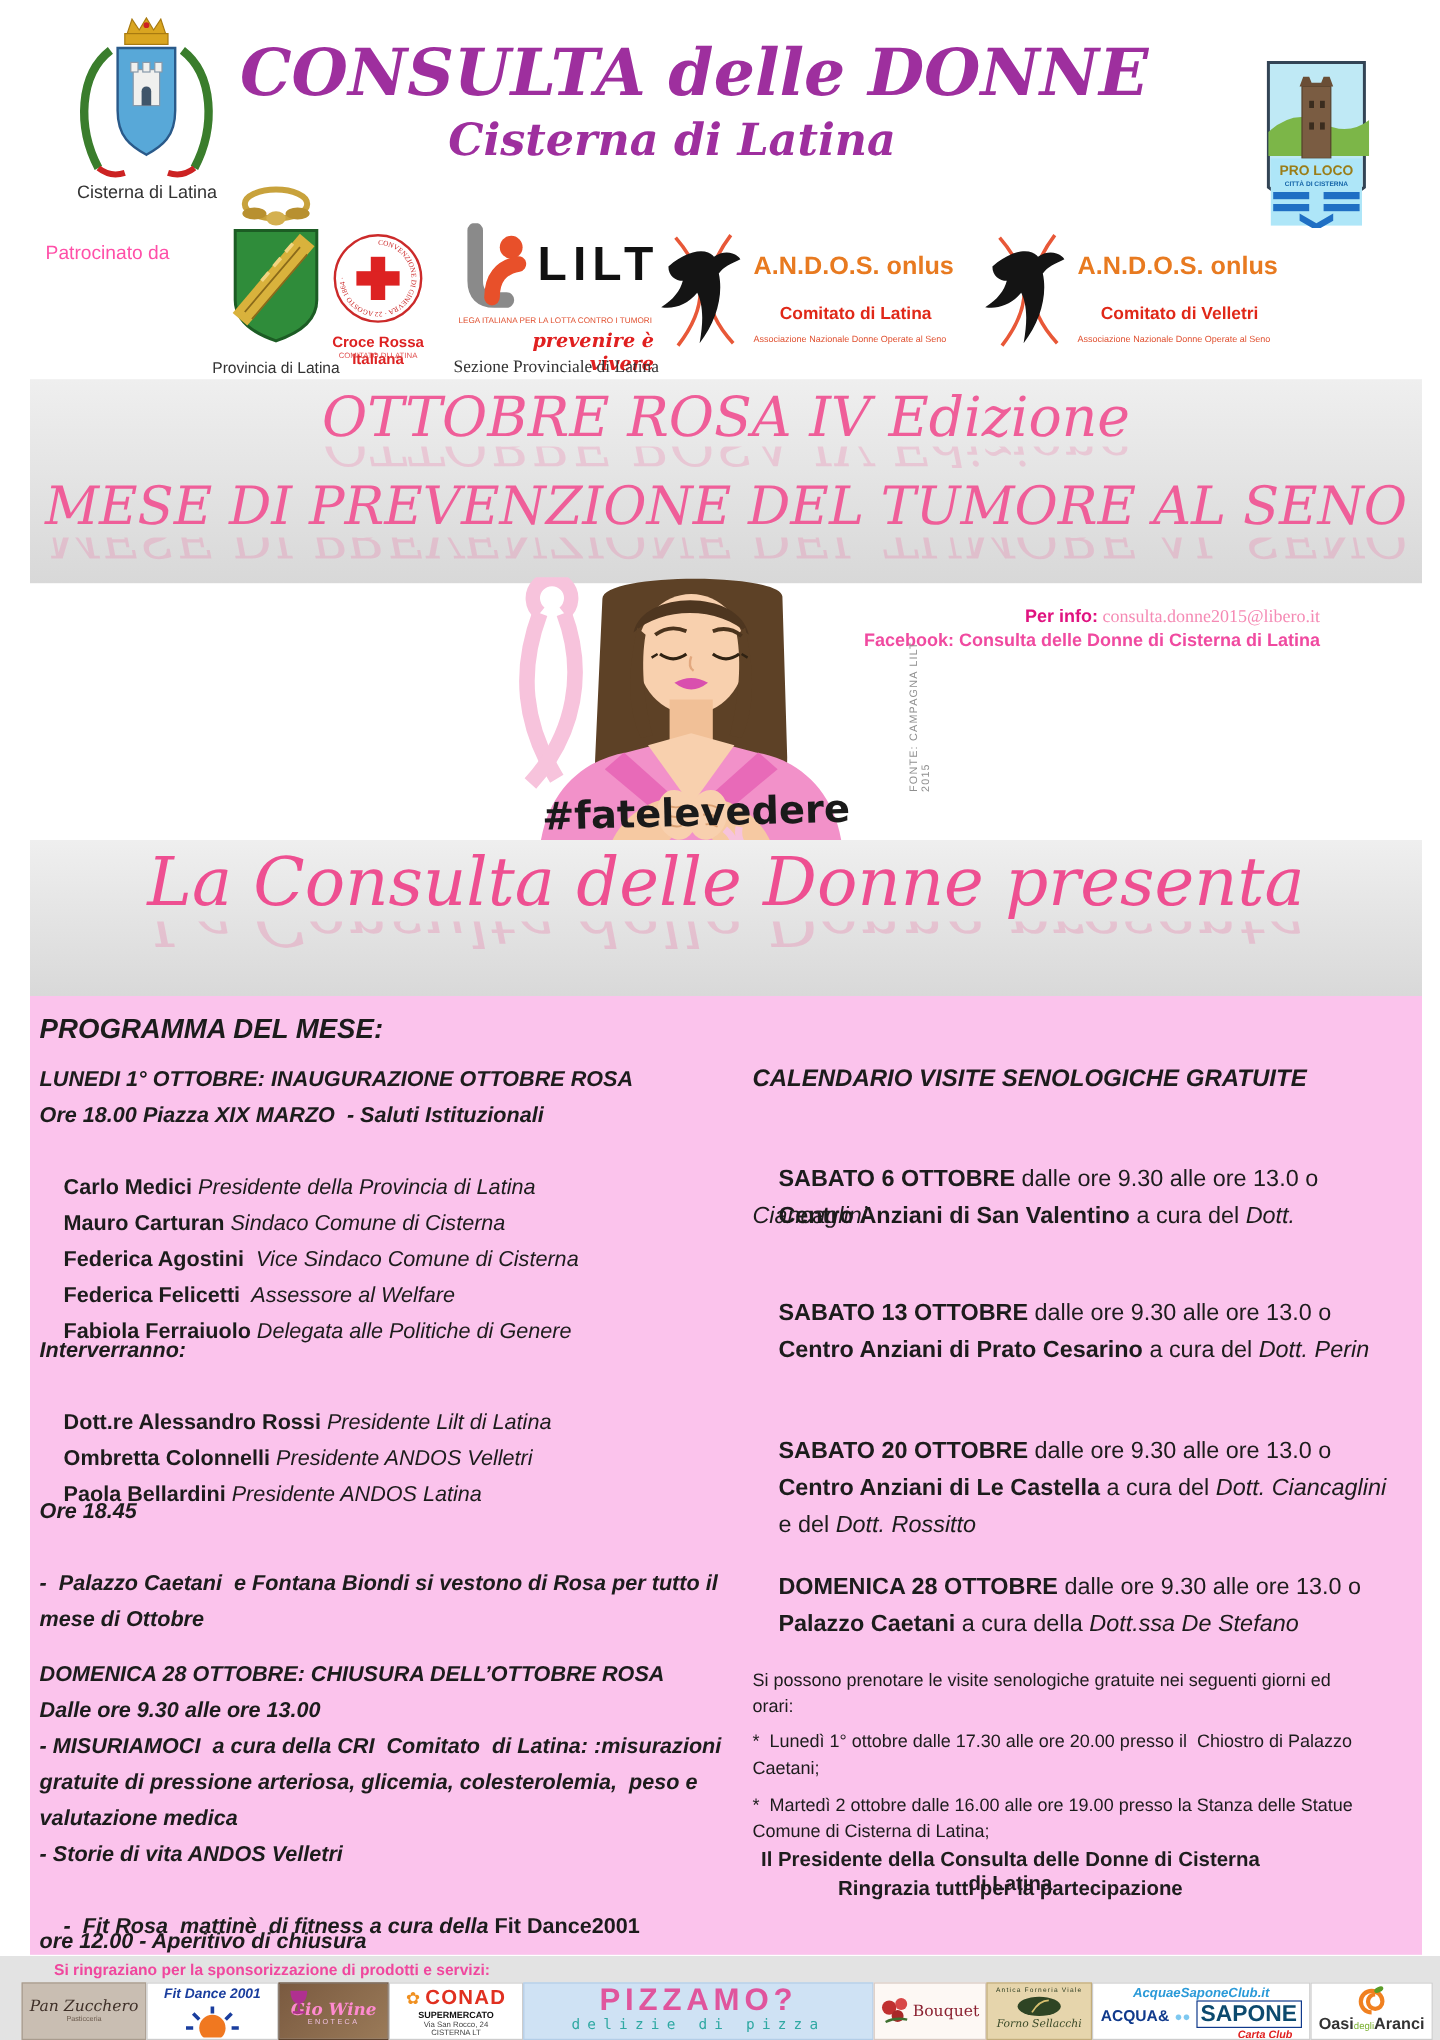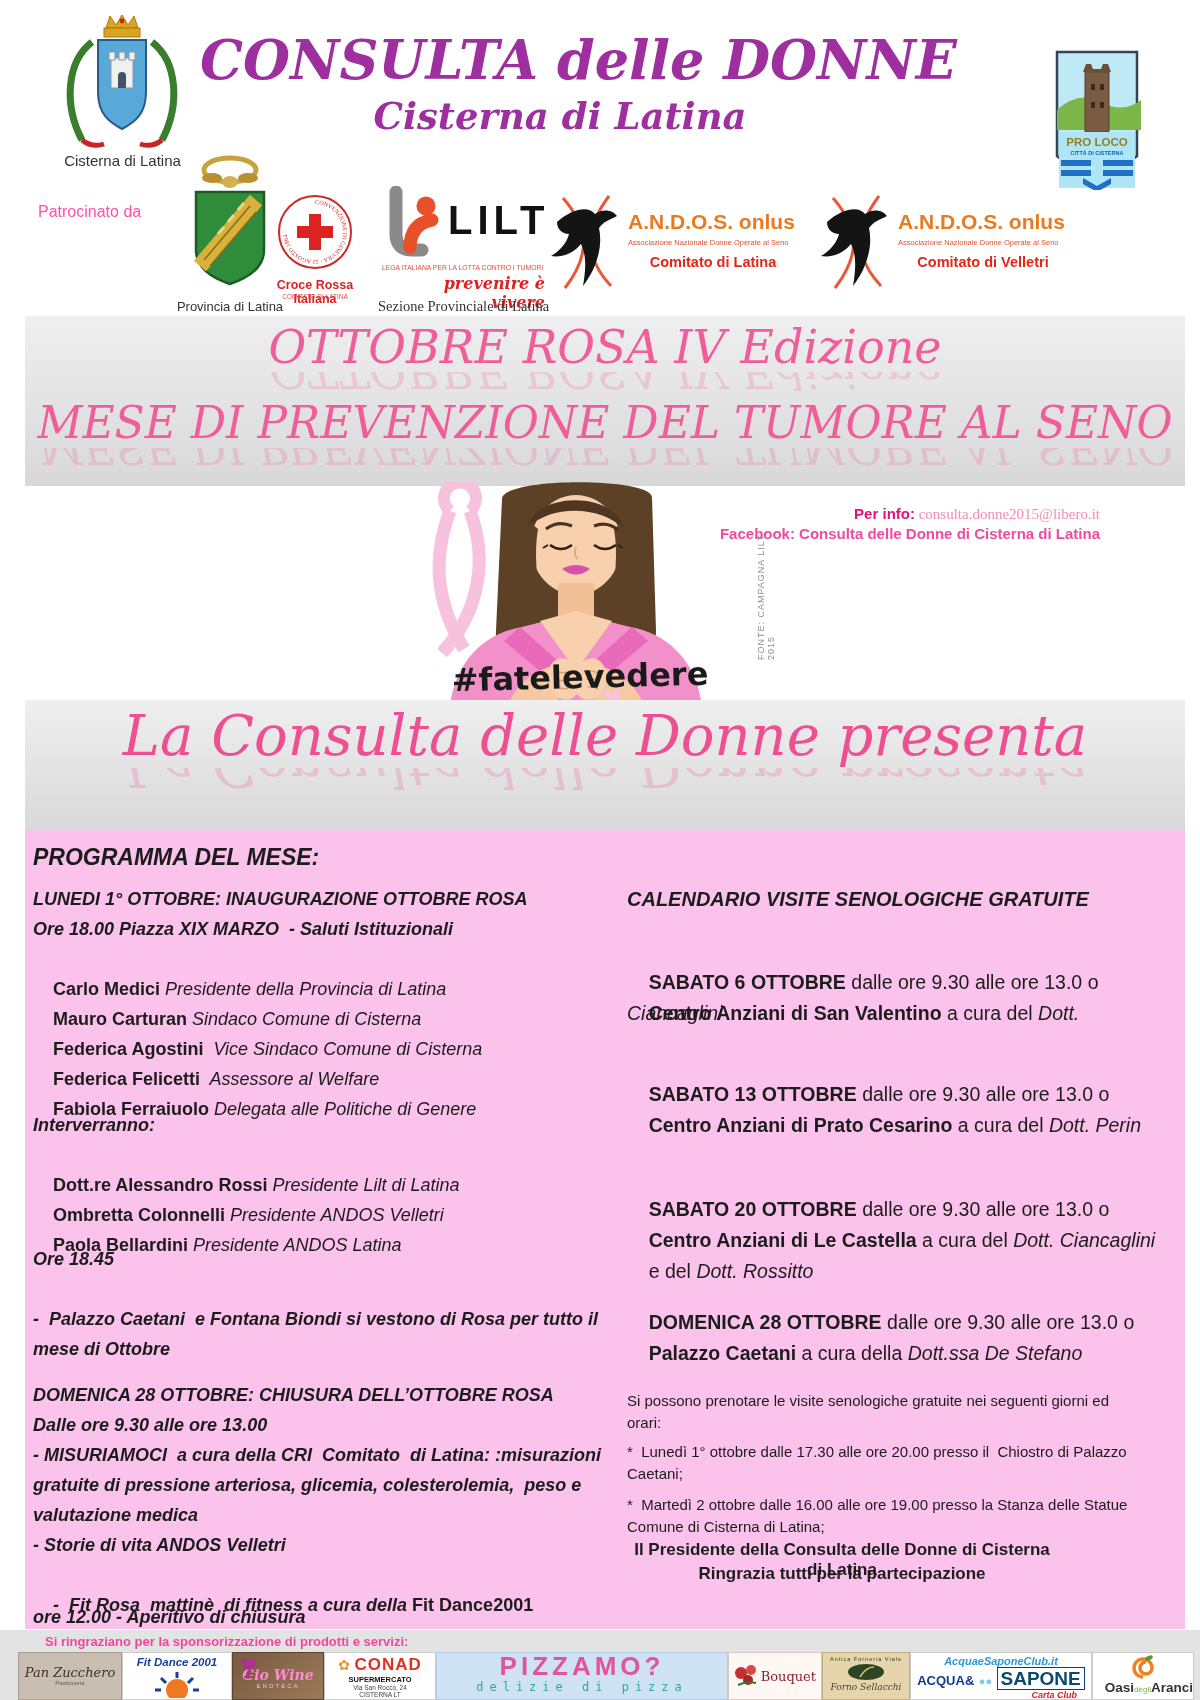--- a/index.html
+++ b/index.html
@@ -18,21 +18,21 @@
   .caption{font-size:15px;color:#333;text-align:center;}
   .patro{color:#ff4fa8;font-weight:normal;font-size:16px;}
   
   .p-line{position:absolute;left:33px;white-space:pre;font-size:18px;line-height:30px;color:#1c1c1c;}
   
   .c-line{position:absolute;left:627px;white-space:pre;font-size:19.5px;line-height:31px;color:#1c1c1c;}
   .book{font-size:15px;line-height:22px;}
   
   .sponsor{position:absolute;top:1652px;height:46px;overflow:hidden;}
   .andos-name{color:#e87a20;font-weight:bold;font-size:21px;white-space:nowrap;}
-  .andos-sub{color:#e05030;font-size:7.5px;white-space:nowrap;}
+  .andos-sub{color:#e05030;font-size:7.5px;white-space:nowrap;margin-top:40px;}
   .andos-com{color:#e02818;font-weight:bold;font-size:14.5px;text-align:center;white-space:nowrap;}
   .vtext{writing-mode:vertical-rl;transform:rotate(180deg);font-size:9px;color:#8f8f8f;letter-spacing:1px;}
 </style>
 </head>
 <body>
 
 <div id="poster">
 
   <svg class="abs" style="left:58px;top:14px" width="128" height="138" viewBox="0 0 128 138">
     <path d="M24,126 C6,92 8,48 34,28" stroke="#3a7d2c" stroke-width="7" fill="none"></path>
@@ -339,21 +339,21 @@
   <div class="sponsor" style="left:910px;width:180px;background:#ffffff;border:1px solid #ccc;text-align:center">
     <div class="bi" style="font-size:11px;color:#2a9ad8;margin-top:2px">AcquaeSaponeClub.it</div>
     <div style="white-space:nowrap;margin-top:1px">
       <span class="b" style="font-size:13px;color:#103a8c">ACQUA&amp;</span>
       <span style="color:#7ec8f0;font-size:11px">●●</span>
       <span class="b" style="font-size:19px;color:#0c4a6e;border:1.5px solid #103a8c;padding:0 3px">SAPONE</span>
     </div>
     <div class="bi" style="font-size:9px;color:#e02020;text-align:right;margin-right:14px">Carta Club</div>
   </div>
 
-  <div class="sponsor" style="left:1092px;width:100px;background:#ffffff;border:1px solid #ccc;text-align:right">
+  <div class="sponsor" style="left:1092px;width:100px;background:#ffffff;border:1px solid #ccc;text-align:center">
     <svg width="26" height="26" viewBox="0 0 26 26" style="display:block;margin:1px auto 0">
       <path d="M13,23 a9,9 0 1 1 9,-9 a6,6 0 1 1 -6,-6" stroke="#f08020" stroke-width="3.5" fill="none"></path>
       <ellipse cx="19" cy="4" rx="4" ry="2.2" fill="#5a9c28" transform="rotate(-25 19 4)"></ellipse>
     </svg>
     <div style="white-space:nowrap;line-height:14px">
       <span class="b" style="font-size:13.5px;color:#333">Oasi</span><span style="font-size:8px;color:#7ab030">degli</span><span class="b" style="font-size:13.5px;color:#333">Aranci</span>
     </div>
   </div>
 
 </div>

